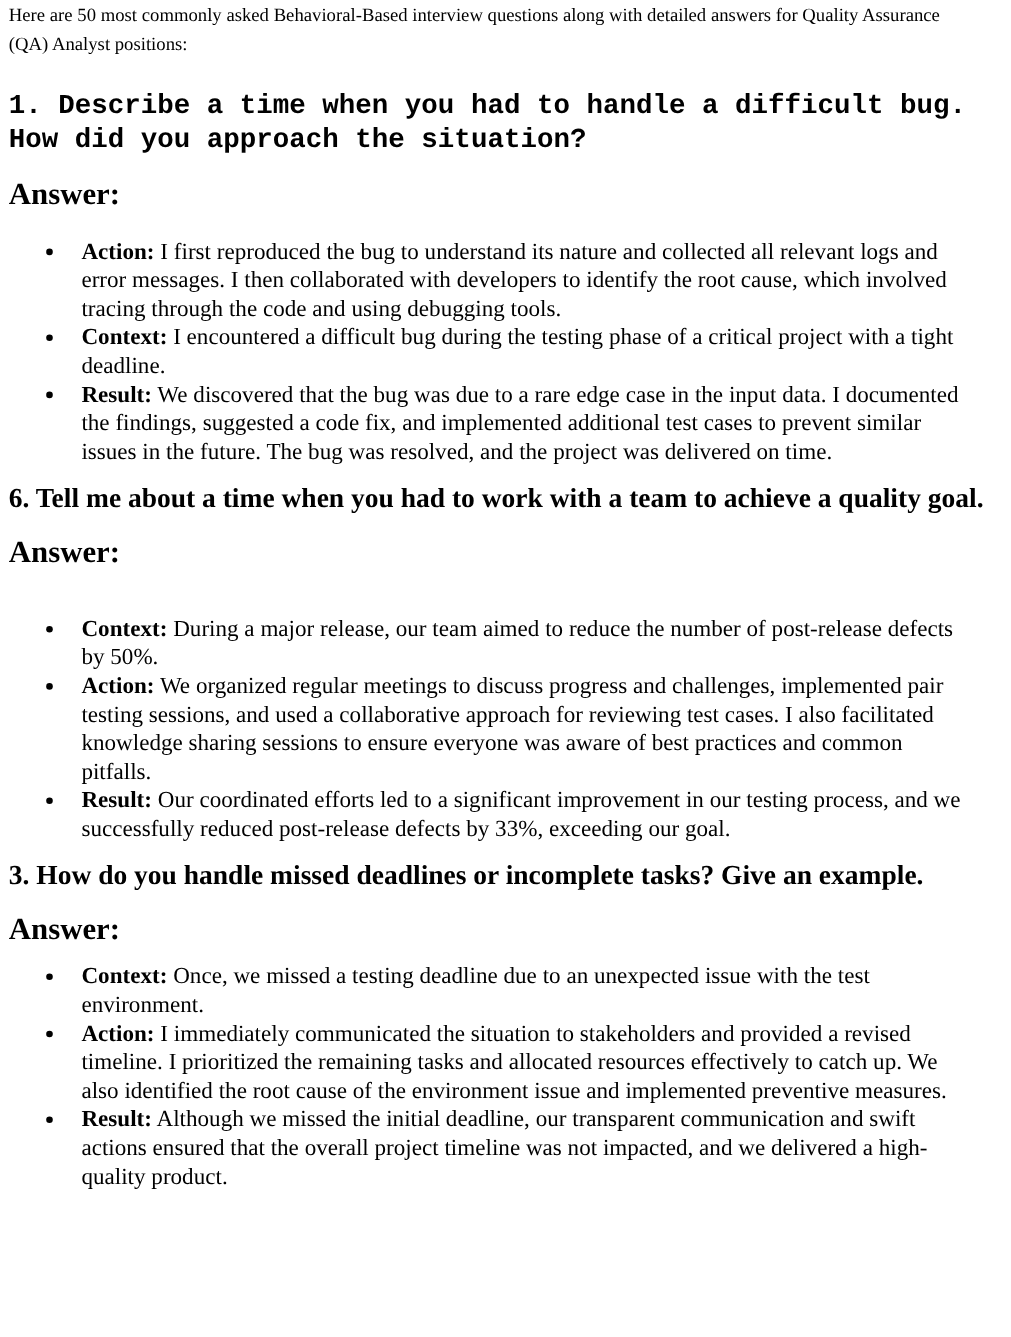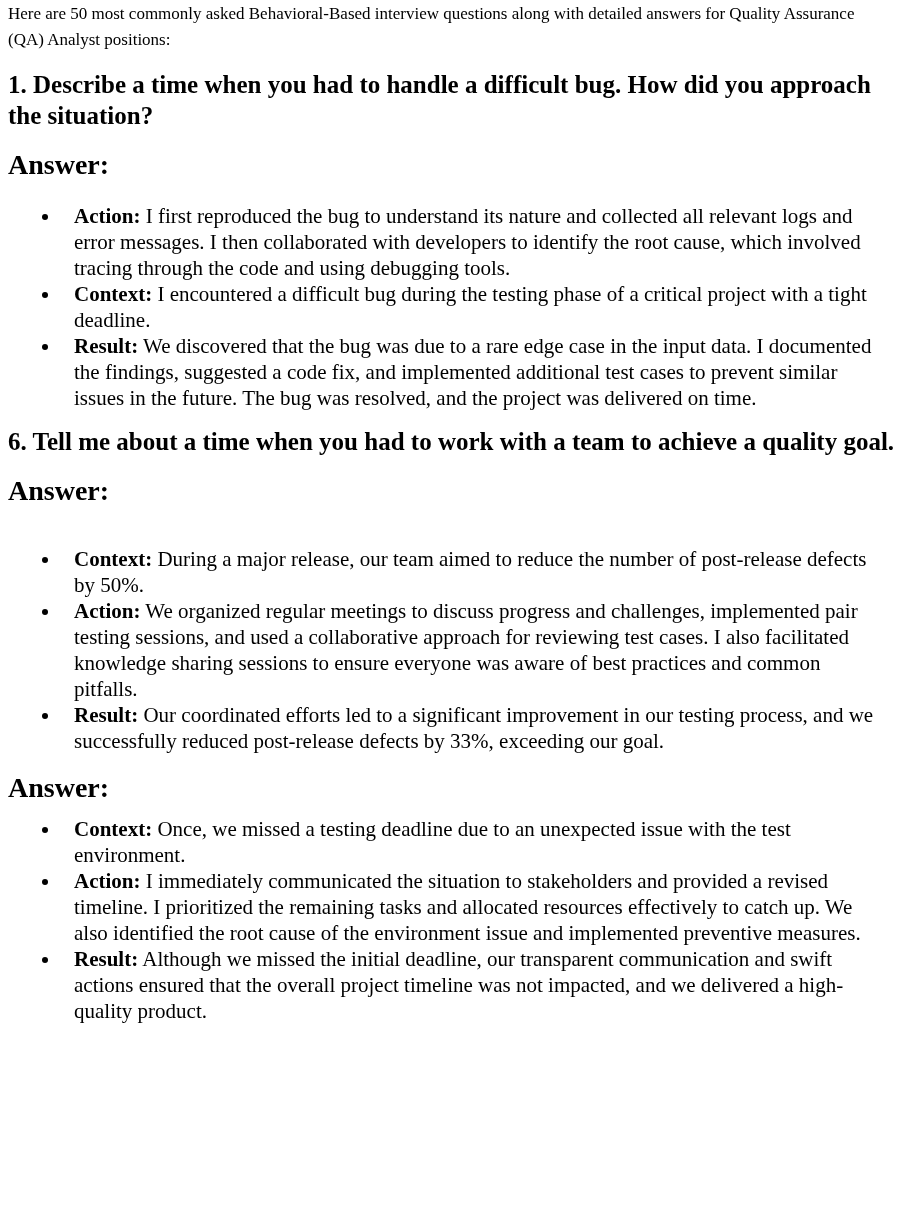--- a/index.html
+++ b/index.html
@@ -55,21 +55,21 @@
       left: 34px;
       top: 11px;
       width: 6px;
       height: 6px;
       border-radius: 50%;
       background: #000;
     }
     ul.bullets li b {
       font-weight: bold;
     }
-    #q1 { margin-top: 16px; }
+    #q1 { margin-top: 28px; font-family: Liberation Mono, monospace; }
     #q1-answer { margin-top: 21px; }
     #q1-list { margin-top: 25px; }
     #q2 { margin-top: 15px; }
     #q2-answer { margin-top: 21px; }
     #q2-list { margin-top: 42px; }
     #q3 { margin-top: 15px; }
     #q3-answer { margin-top: 21px; }
     #q3-list { margin-top: 15px; }
   </style>
 </head>
@@ -105,20 +105,21 @@
       <li>
         <span class="dot"></span><b>Action:</b><span> We organized regular meetings to discuss progress and challenges, implemented pair testing sessions, and used a collaborative approach for reviewing test cases. I also facilitated knowledge sharing sessions to ensure everyone was aware of best practices and common pitfalls.</span>
       </li>
       <li>
         <span class="dot"></span><b>Result:</b><span> Our coordinated efforts led to a significant improvement in our testing process, and we successfully reduced post-release defects by 33%, exceeding our goal.</span>
       </li>
     </ul>
   </section>
 
   <section>
+    <h2 class="question" id="q3">3. How do you handle missed deadlines or incomplete tasks? Give an example.</h2>
     <p class="answer-label" id="q3-answer">Answer:</p>
     <ul class="bullets" id="q3-list">
       <li>
         <span class="dot"></span><b>Context:</b><span> Once, we missed a testing deadline due to an unexpected issue with the test environment.</span>
       </li>
       <li>
         <span class="dot"></span><b>Action:</b><span> I immediately communicated the situation to stakeholders and provided a revised timeline. I prioritized the remaining tasks and allocated resources effectively to catch up. We also identified the root cause of the environment issue and implemented preventive measures.</span>
       </li>
       <li>
         <span class="dot"></span><b>Result:</b><span> Although we missed the initial deadline, our transparent communication and swift actions ensured that the overall project timeline was not impacted, and we delivered a high-quality product.</span>

